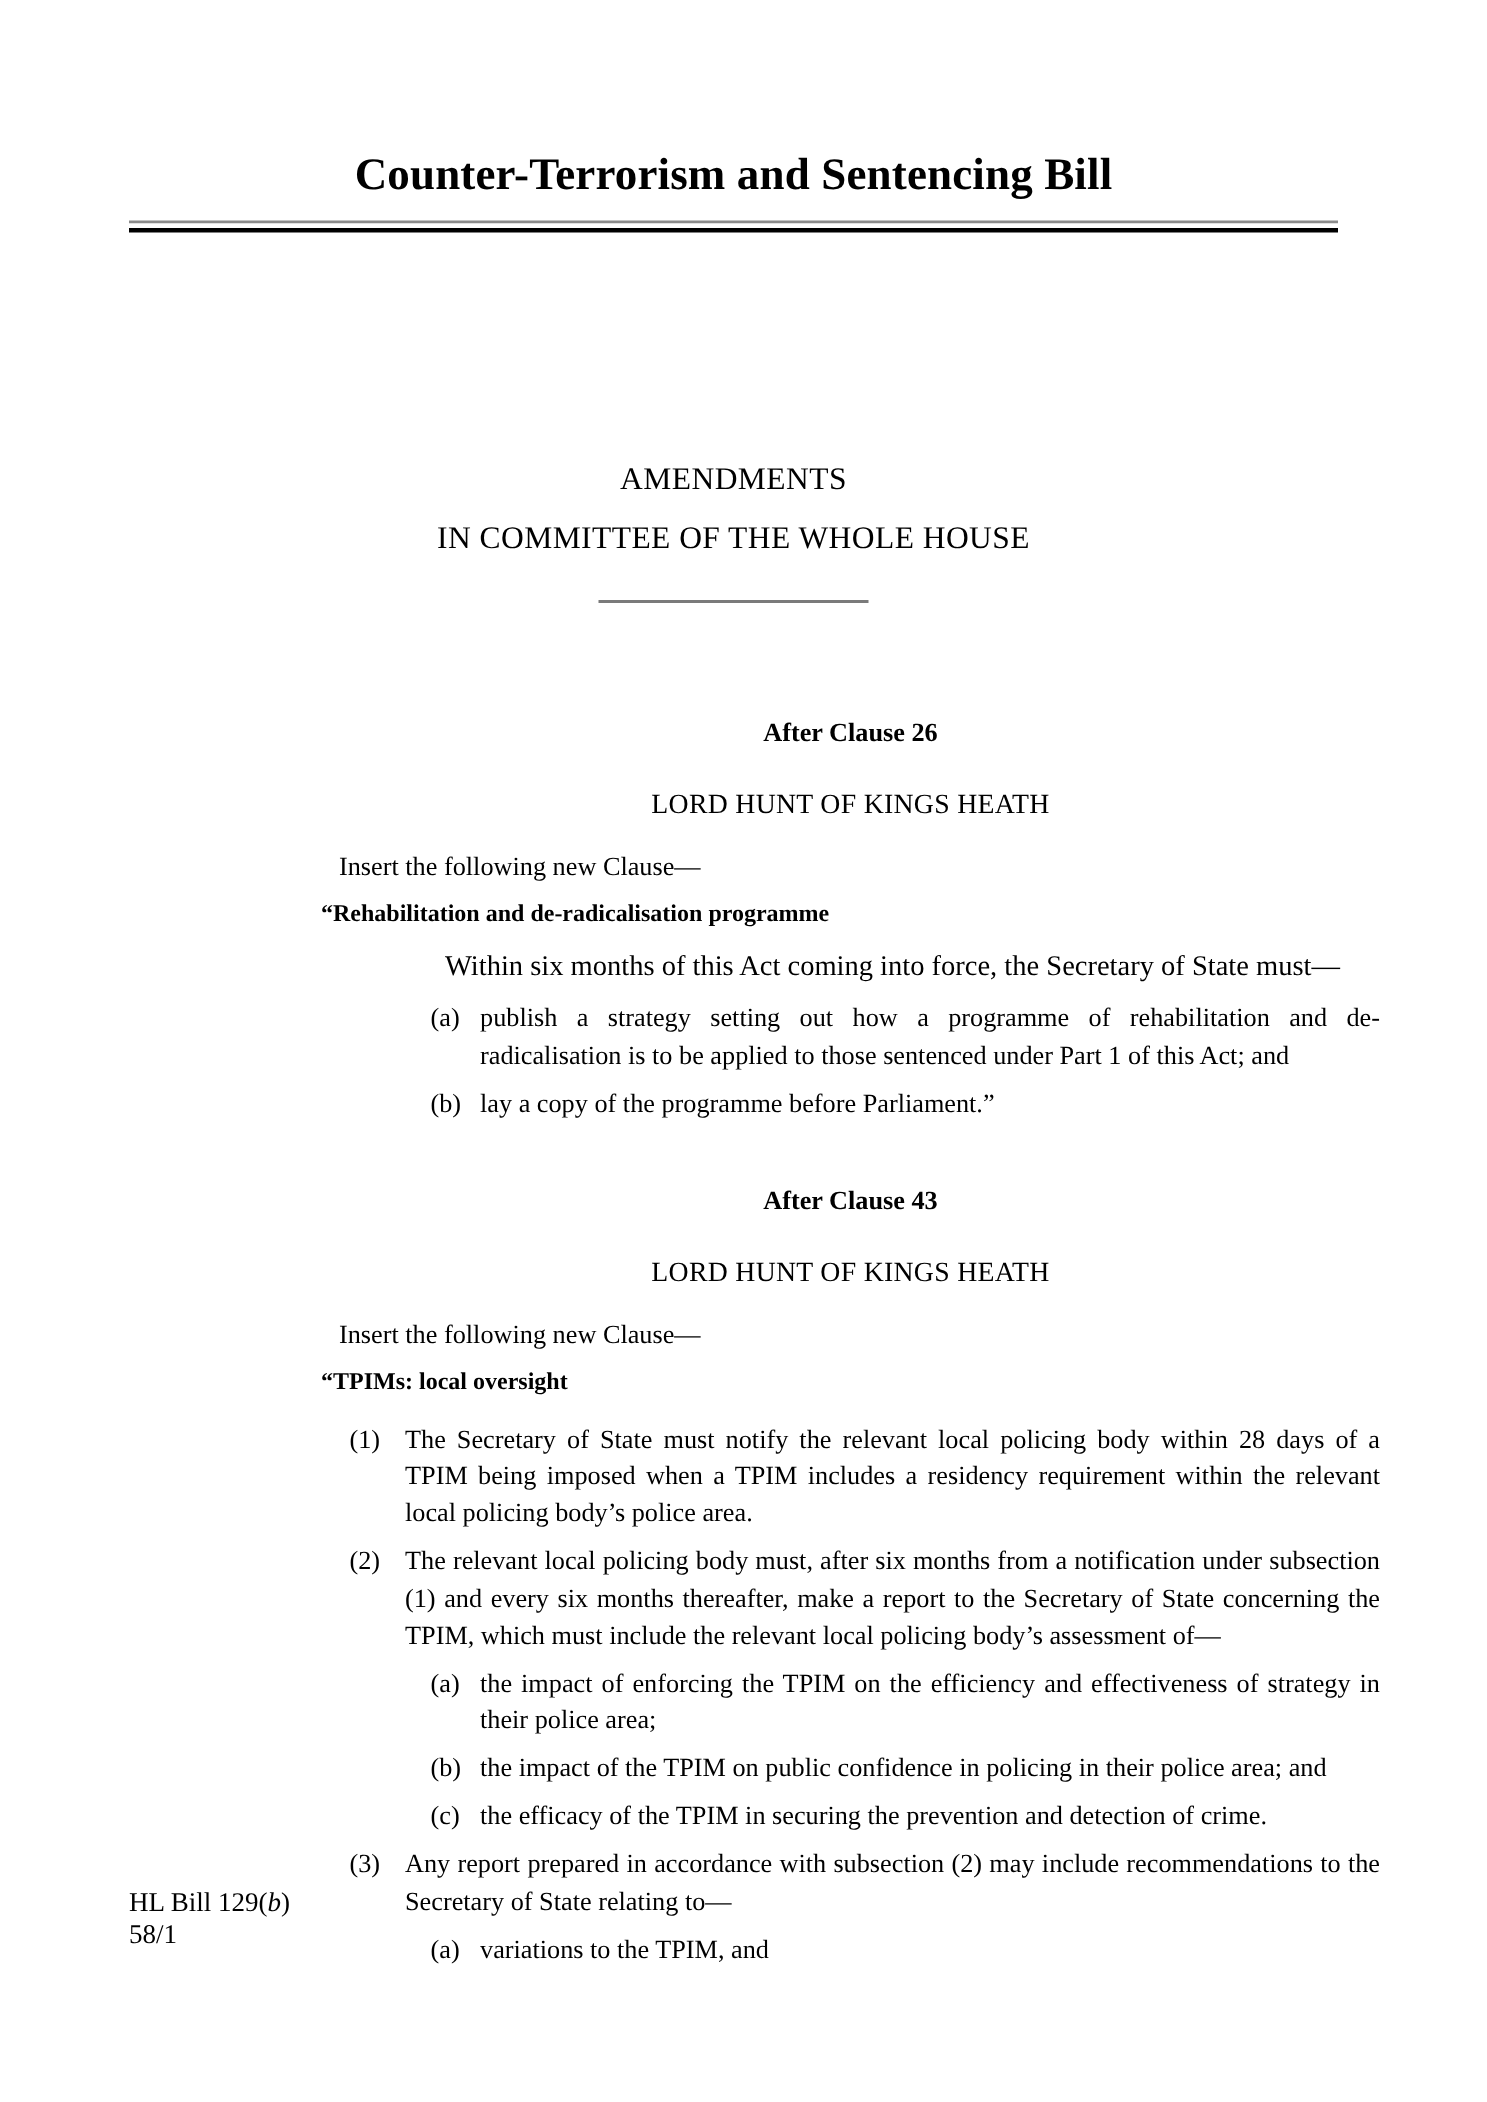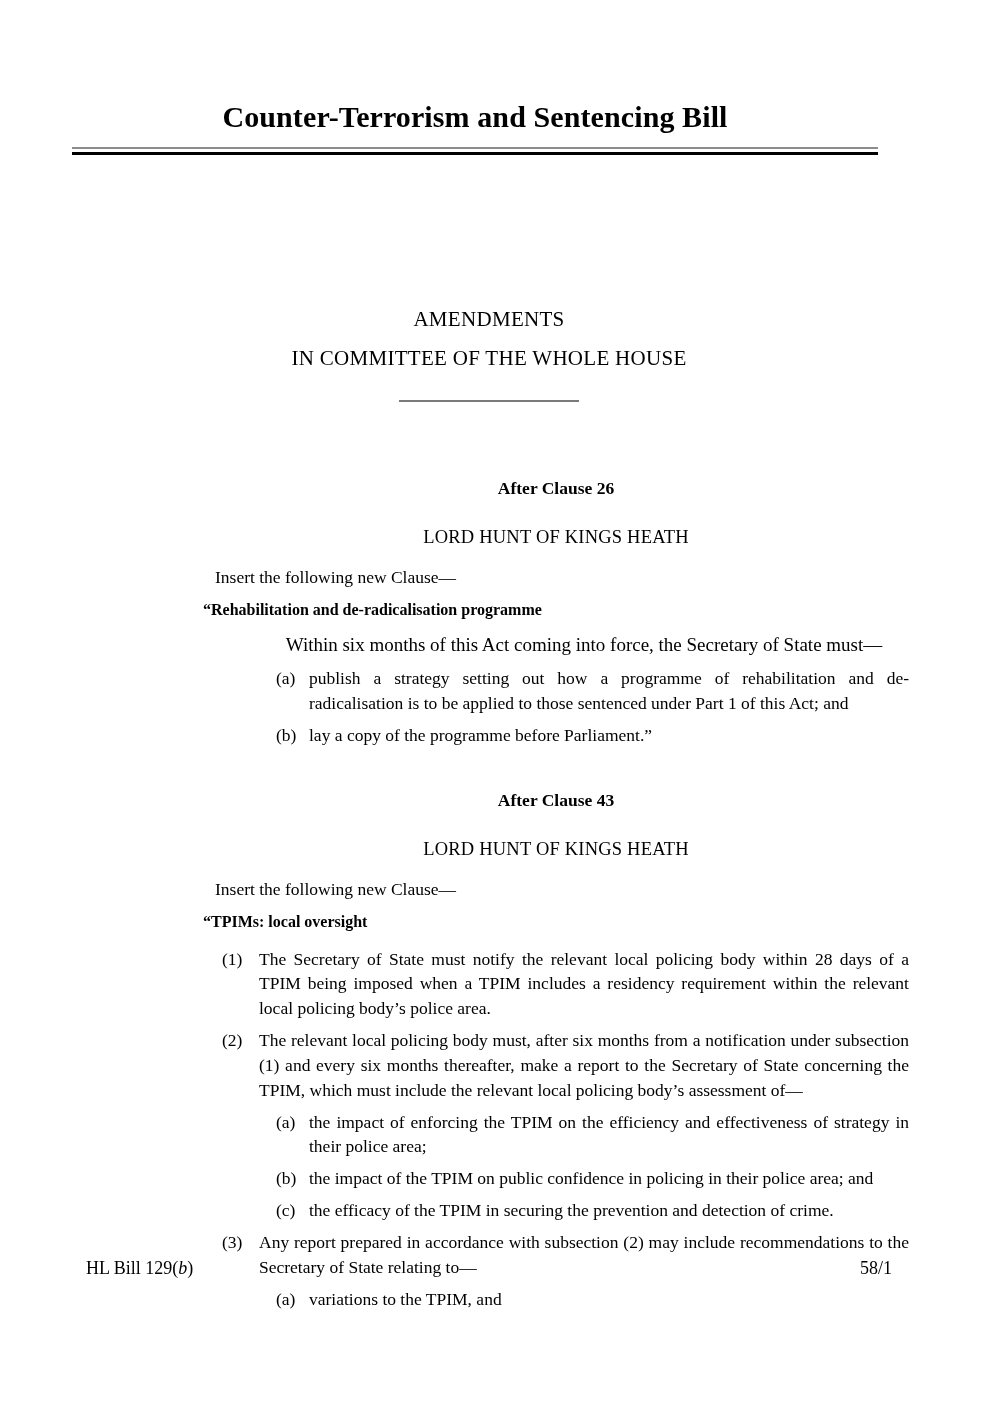--- a/index.html
+++ b/index.html
@@ -16,21 +16,21 @@
     width: 991px;
     height: 1401px;
     background: #ffffff;
     overflow: hidden;
     box-sizing: border-box;
   }
 
   
   .masthead {
     position: absolute;
-    left: 72px;
+    left: 86px;
     top: 100px;
     width: 806px;
   }
   .doc-title {
     text-align: center;
     font-size: 30px;
     font-weight: bold;
     letter-spacing: 0.1px;
     line-height: 1.15;
     margin: 0;
@@ -71,21 +71,21 @@
   .short-rule {
     width: 180px;
     height: 2px;
     background: #7a7a7a;
     margin: 22px auto 0 auto;
   }
 
   
   .body-area {
     position: absolute;
-    left: 203px;
+    left: 214px;
     top: 470px;
     width: 706px;
     font-family: Liberation Serif, serif;
   }
 
   .clause-head {
     text-align: center;
     font-size: 17.5px;
     font-weight: bold;
     margin: 0;
@@ -158,20 +158,21 @@
   
   .footer {
     position: absolute;
     left: 86px;
     top: 1258px;
     width: 806px;
     display: flex;
     justify-content: space-between;
     align-items: baseline;
     font-size: 18px;
+    flex-direction: column;
   }
   .footer .left, .footer .right { white-space: nowrap; }
   .footer em { font-style: italic; }
 </style>
 </head>
 <body>
 
 <div class="page">
 
   <div class="masthead">

